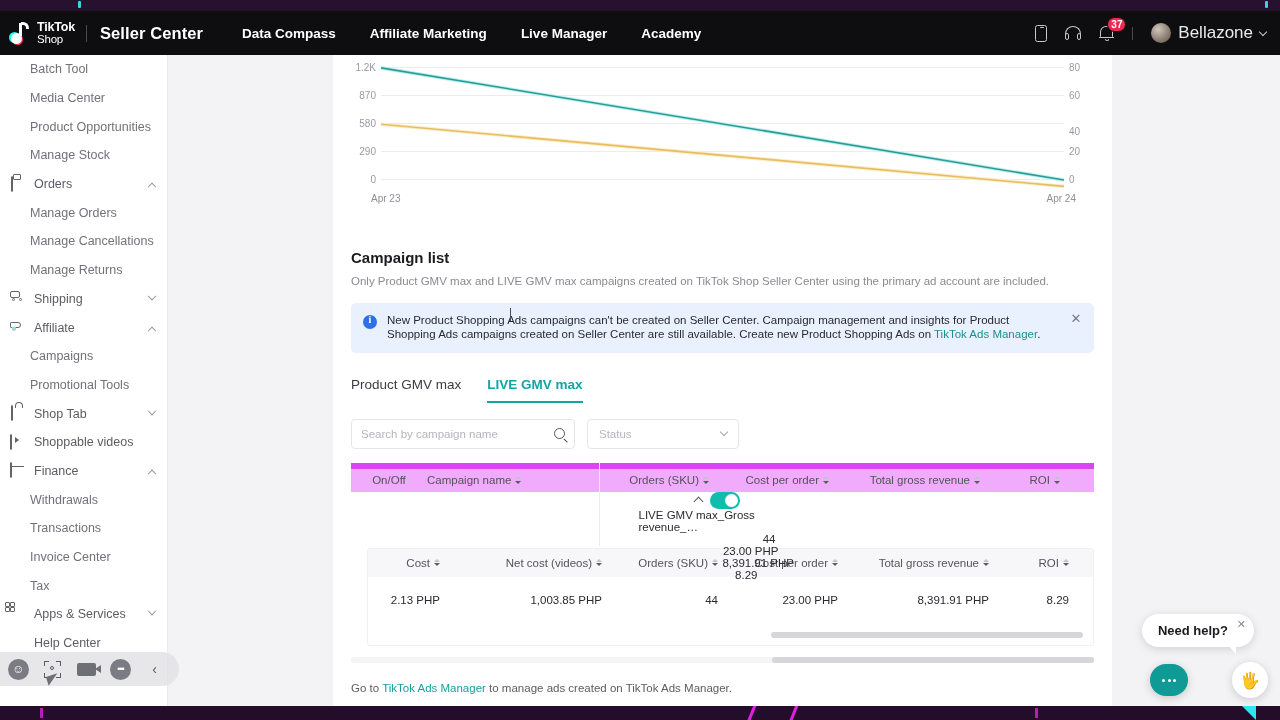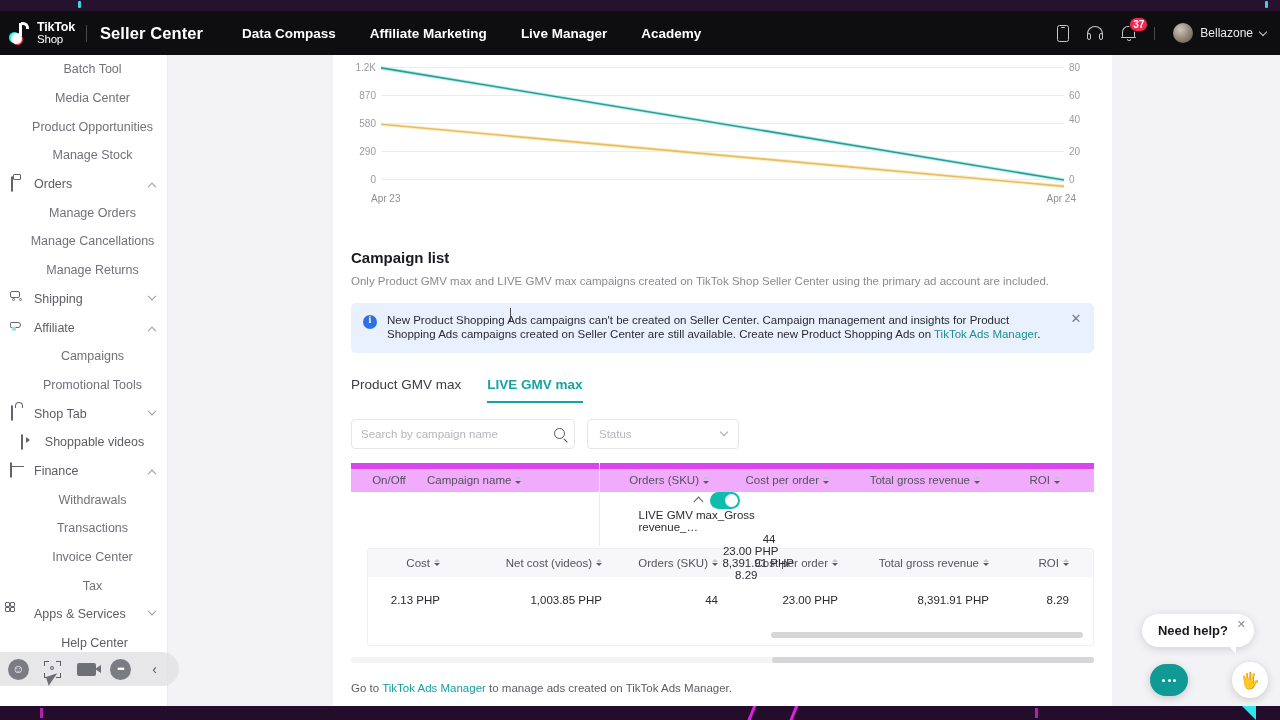--- a/index.html
+++ b/index.html
@@ -79,33 +79,33 @@
   .badge {
     position: absolute; top: -8px; left: 8px; min-width: 19px; height: 15px;
     background: #ef2950; color: #fff; border-radius: 8px; font-size: 10px;
     display: flex; align-items: center; justify-content: center; font-weight: bold;
     padding: 0 3px; border: 1.5px solid #0e0e10;
   }
   .sep-small { width: 1px; height: 13px; background: #4a4a4d; }
   .user { display: flex; align-items: center; gap: 7px; cursor: pointer; }
   .avatar { width: 20px; height: 20px; border-radius: 50%;
     background: radial-gradient(circle at 36% 32%, #cfc6bb 0%, #8e8275 55%, #5c5349 100%); }
-  .user-name { font-size: 12px; color: #eaeaec; }
+  .user-name { font-size: 17px; color: #eaeaec; }
   .chev { width: 6px; height: 6px; border-right: 1.4px solid #c9c9cc;
     border-bottom: 1.4px solid #c9c9cc; transform: rotate(45deg); margin-top: -3px; }
 
   
   .body-area { position: absolute; top: 55px; left: 0; width: 1280px; height: 651px;
     background: #f3f3f5; }
   .sidebar {
     position: absolute; top: 0; left: 0; width: 168px; height: 651px;
     background: #fff; border-right: 1px solid #eaeaec; overflow: hidden;
   }
   .side-item { display: flex; align-items: center; height: 28.7px;
-    padding: 0 12px 0 10px; cursor: pointer; color: #5c5c63; font-size: 12.5px; justify-content: center; }
+    padding: 0 12px 0 10px; cursor: pointer; color: #5c5c63; font-size: 12.5px; }
   .side-item.sub { padding-left: 30px; color: #71717a; }
   .side-item.active { background: #f1f2f4; border-radius: 5px; margin: 0 8px;
     color: #0fa3a3; width: 152px; }
   .side-item .sico { width: 15px; height: 15px; margin-right: 9px; flex: 0 0 auto;
     position: relative; }
   .side-item .caret { margin-left: auto; width: 6px; height: 6px;
     border-right: 1.3px solid #9a9aa2; border-bottom: 1.3px solid #9a9aa2; }
   .caret.down { transform: rotate(45deg) translate(-2px,-2px); }
   .caret.up { transform: rotate(-135deg) translate(-2px,-2px); }
   .ad-badge { width: 15px; height: 11px; background: #0fa3a3; border-radius: 2px;
@@ -427,21 +427,21 @@
           <div class="gridline" style="top:112px"></div>
 
           <span class="ax-lbl ax-left" style="top:0px">1.2K</span>
           <span class="ax-lbl ax-left" style="top:28px">870</span>
           <span class="ax-lbl ax-left" style="top:56px">580</span>
           <span class="ax-lbl ax-left" style="top:84px">290</span>
           <span class="ax-lbl ax-left" style="top:112px">0</span>
 
           <span class="ax-lbl ax-right" style="top:0px">80</span>
           <span class="ax-lbl ax-right" style="top:28px">60</span>
-          <span class="ax-lbl ax-right" style="top:52px">40</span>
+          <span class="ax-lbl ax-right" style="top:64px">40</span>
           <span class="ax-lbl ax-right" style="top:84px">20</span>
           <span class="ax-lbl ax-right" style="top:112px">0</span>
 
           <svg class="lines" viewBox="0 0 100 112" preserveAspectRatio="none">
 
             <line x1="0" y1="0.8" x2="100" y2="105.5" stroke="#b9f0ef" stroke-width="3.6" vector-effect="non-scaling-stroke"></line>
             <line x1="0" y1="0.8" x2="100" y2="105.5" stroke="#2e9c96" stroke-width="1.6" vector-effect="non-scaling-stroke"></line>
 
             <line x1="0" y1="53.5" x2="100" y2="111.4" stroke="#fbeec8" stroke-width="3.6" vector-effect="non-scaling-stroke"></line>
             <line x1="0" y1="53.5" x2="100" y2="111.4" stroke="#e8bd62" stroke-width="1.6" vector-effect="non-scaling-stroke"></line>

